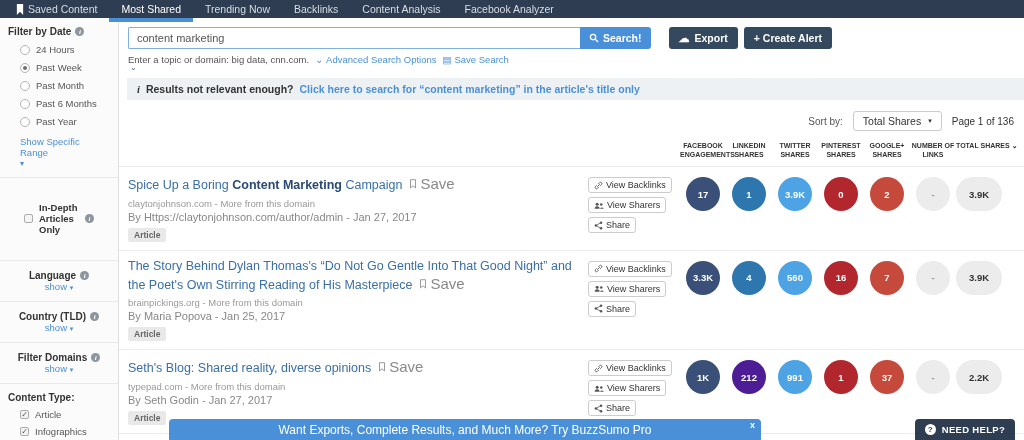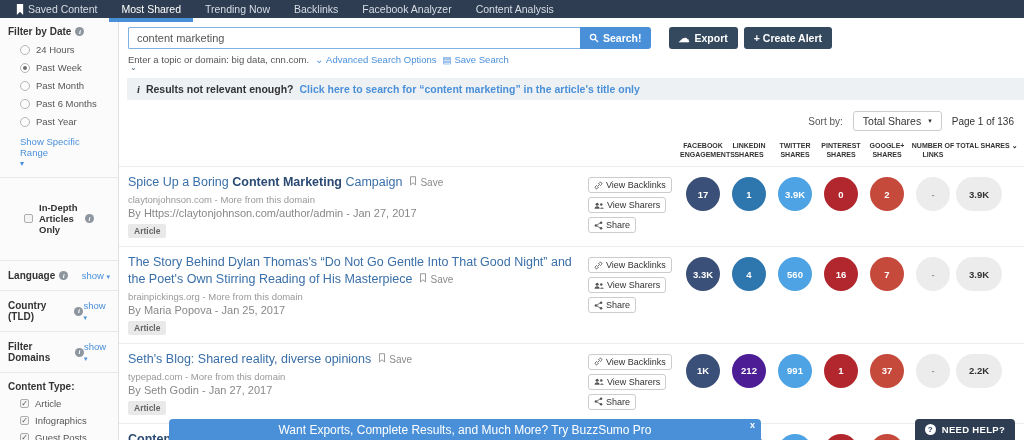--- a/index.html
+++ b/index.html
@@ -25,21 +25,21 @@
   .radio-row { display:flex; align-items:center; gap:6px; margin:7px 0 0 12px; cursor:pointer; color:#555; }
   .radio { width:10px; height:10px; border:1px solid #b5b5b5; border-radius:50%; background:#fdfdfd; position:relative; flex-shrink:0; }
   .radio.on::after { content:""; position:absolute; left:2px; top:2px; right:2px; bottom:2px; border-radius:50%; background:#6f6f6f; }
   .blue-link { color:var(--accent); cursor:pointer; }
   .range-link { display:block; margin:9px 0 0 12px; }
   .caret-blue { color:var(--accent); margin:1px 0 0 12px; font-size:8px; }
   .check-row { display:flex; align-items:center; gap:6px; margin:6px 0 0 12px; cursor:pointer; color:#555; }
   .check-row.flush { margin:16px; }
   .checkbox { width:9px; height:9px; border:1px solid #adadad; border-radius:2px; background:#f4f4f4; font-size:8px; line-height:8px; text-align:center; color:#555; flex-shrink:0; }
   .checkbox.on::after { content:"\2713"; }
-  .collapse-row { display:flex; justify-content:space-between; align-items:center; padding:9px 8px; border-bottom:1px solid #e9e9e9; }
+  .collapse-row { display:flex; justify-content:space-between; align-items:center; padding:9px 8px; border-bottom:1px solid #e9e9e9;flex-direction:column; }
   .tiny-caret { font-size:7px; }
   
   .main { flex:1; position:relative; background:#fff; overflow:hidden; }
   .search-row { display:flex; margin:9px 0 0 9px; height:22px; }
   .search-input { width:452px; border:1px solid #7fb0e0; border-right:none; border-radius:2px 0 0 2px; padding:0 8px; font-size:11px; color:#555; outline:none; font-family:inherit; }
   .search-btn { background:var(--accent); color:#fff; border:none; border-radius:0 3px 3px 0; font-size:10.5px; font-weight:bold; padding:0 9px; display:flex; align-items:center; gap:4px; cursor:pointer; font-family:inherit; }
   .dark-btn { background:var(--dark-btn); color:#fff; border:none; border-radius:3px; font-size:10.5px; font-weight:bold; padding:0 10px; height:22px; display:flex; align-items:center; gap:5px; cursor:pointer; font-family:inherit; }
   .export-btn { margin-left:18px; }
   .alert-btn { margin-left:6px; }
   .cloud-glyph { font-size:11px; line-height:1; }
@@ -53,21 +53,21 @@
   .sort-select { border:1px solid #ccc; border-radius:3px; background:#fff; padding:3px 9px; font-size:10.5px; color:#333; display:flex; align-items:center; gap:7px; cursor:pointer; }
   .page-info { color:#333; }
   .cols-row { display:flex; margin:10px 0 0 561px; }
   .col-head { width:46px; text-align:center; font-size:7px; font-weight:bold; color:#333; line-height:1.3; cursor:pointer; }
   .col-head:last-child { width:52px; white-space:nowrap; }
   .rows { margin-top:7px; }
   .result-row { display:flex; border-top:1px solid #ececec; padding:7px 0 8px; }
   .row-info { margin-left:9px; width:460px; flex-shrink:0; }
   .row-title { font-size:12.5px; color:var(--title-blue); line-height:1.3; cursor:pointer; }
   .row-title .hl { font-weight:bold; color:var(--title-dark); }
-  .save-tag { font-size:10px; color:#8a8a8a; margin-left:7px; white-space:nowrap; cursor:pointer; display:inline-flex; align-items:flex-start; gap:3px; }
+  .save-tag { font-size:15px; color:#8a8a8a; margin-left:7px; white-space:nowrap; cursor:pointer; display:inline-flex; align-items:center; gap:3px; }
   .row-domain { font-size:9.5px; color:#999; margin-top:4px; }
   .more-link { color:#999; cursor:pointer; }
   .row-byline { font-size:11px; color:#888; margin-top:2px; }
   .badge { display:inline-block; background:#e9e9e9; color:#666; font-size:8.5px; font-weight:bold; padding:2px 6px; border-radius:2px; margin-top:5px; }
   .row-actions { width:76px; flex-shrink:0; display:flex; flex-direction:column; gap:4px; align-items:flex-start; padding-top:3px; }
   .action-btn { background:#fff; border:1px solid #ccc; border-radius:3px; font-size:9px; color:#333; padding:2px 5px; display:flex; align-items:center; gap:3px; white-space:nowrap; cursor:pointer; font-family:inherit; }
   .row-metrics { display:flex; margin-left:10px; padding-top:3px; }
   .metric-cell { width:46px; display:flex; justify-content:flex-end; }
   .metric-cell:last-child { width:52px; }
   .circle { width:34px; height:34px; border-radius:50%; color:#fff; font-size:9.5px; font-weight:bold; display:flex; align-items:center; justify-content:center; }
@@ -94,24 +94,24 @@
     <div class="nav-item active">
       <span>Most Shared</span>
     </div>
     <div class="nav-item">
       <span>Trending Now</span>
     </div>
     <div class="nav-item">
       <span>Backlinks</span>
     </div>
     <div class="nav-item">
+      <span>Content Analysis</span>
+    </div>
+    <div class="nav-item">
       <span>Facebook Analyzer</span>
-    </div>
-    <div class="nav-item">
-      <span>Content Analysis</span>
     </div>
   </nav>
 
 <div class="app">
 
   <aside class="sidebar">
     <div class="side-section">
       <div class="side-title">
         <span>Filter by Date</span>
         <span class="info-dot">i</span>

